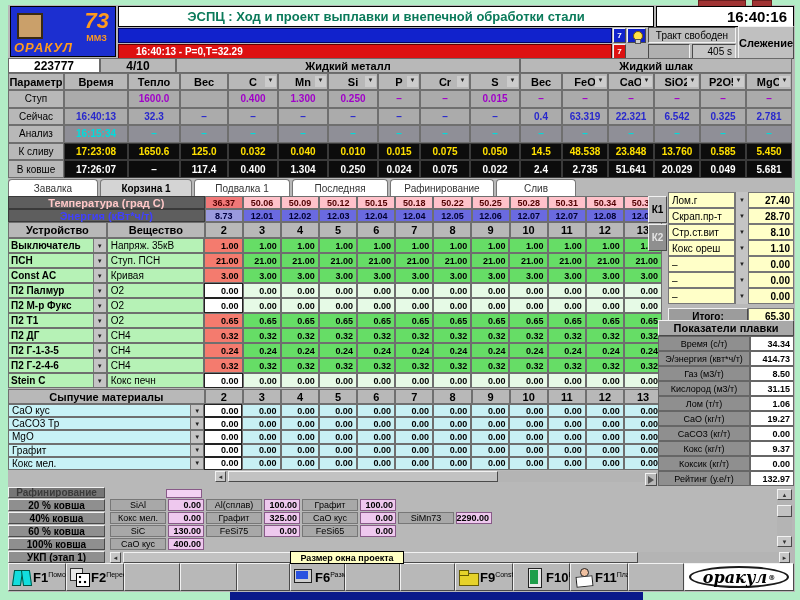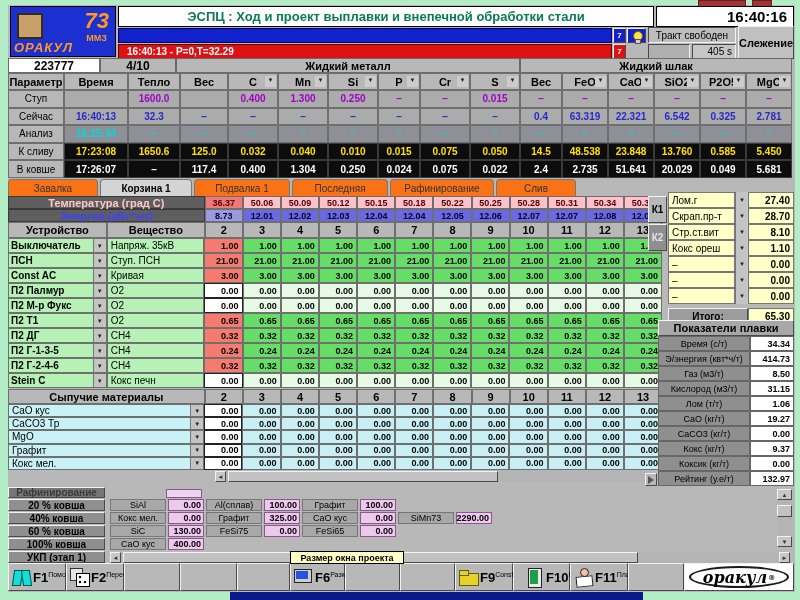--- a/index.html
+++ b/index.html
@@ -17,21 +17,21 @@
   #logo .mark{position:absolute;right:6px;top:1px;color:#ff9a1e;font-weight:bold;font-size:22px;font-style:italic;}
   #logo .mmz{position:absolute;right:8px;top:26px;color:#ff9a1e;font-weight:bold;font-size:9px;}
   #logo .oracle{position:absolute;left:3px;bottom:1px;color:#ff9a1e;font-weight:bold;font-style:italic;font-size:13px;letter-spacing:1px;}
   #logo .char{position:absolute;left:6px;top:6px;width:26px;height:26px;background:#caa06a;border:2px solid #3a2a10;}
   #titlebar{left:118px;top:6px;width:536px;height:21px;background:#fff;border:1px solid #000;
             display:flex;align-items:center;justify-content:center;color:#0a7a5a;font-weight:bold;font-size:13px;}
   #clock{left:656px;top:6px;width:138px;height:21px;background:#fff;border:1px solid #000;
          display:flex;align-items:center;justify-content:flex-end;padding-right:6px;font-weight:bold;font-size:15px;}
   #bluebar{left:118px;top:28px;width:494px;height:15px;background:#1122cc;border:1px solid #000060;}
   #redbar{left:118px;top:44px;width:494px;height:15px;background:#dd1111;border:1px solid #600000;
-          color:#fff;font-weight:bold;font-size:10px;display:flex;align-items:center;padding-left:8px;}
+          color:#fff;font-weight:bold;font-size:10px;display:flex;align-items:center;padding-left:17px;}
   .btn7{width:13px;height:15px;color:#fff;font-size:8px;font-weight:bold;display:flex;align-items:center;justify-content:center;}
   .b7blue{background:#1122cc;} .b7red{background:#dd1111;}
   .bulb{width:19px;height:15px;position:relative;}
   .bulbblue{background:#1122cc;} .bulbred{background:#dd1111;}
   .bulb::before{content:"";position:absolute;left:5px;top:2px;width:8px;height:8px;border-radius:50%;
                 background:#ffe24a;border:1px solid #7a5a00;}
   .bulb::after{content:"";position:absolute;left:7px;top:10px;width:4px;height:3px;background:#cfcfcf;border:1px solid #555;}
   #tract{left:648px;top:27px;width:88px;height:16px;background:#bdbdbd;display:flex;align-items:center;justify-content:center;font-size:10px;}
   #secempty{left:648px;top:44px;width:42px;height:15px;background:#b0b0b0;}
   #secbox{left:692px;top:44px;width:44px;height:15px;background:#c6c6c6;display:flex;align-items:center;justify-content:flex-end;padding-right:3px;font-size:10px;}
@@ -46,21 +46,21 @@
   .rlabel{background:#b8b8b8;font-size:10px;}
   .sortbtn{position:absolute;right:1px;top:2px;width:11px;height:11px;background:#cccccc;font-size:6px;line-height:9px;text-align:center;color:#222;}
   .sortbtn::after{content:"▼";}
   .goal .val{background:#ababab;color:#a000c8;font-weight:bold;}
   .now .val{background:#ababab;color:#2828cc;font-weight:bold;}
   .analysis .val{background:#8f8f97;color:#00dcdc;font-weight:bold;}
   .tap .val{background:#0c0c0c;color:#ffe000;font-weight:bold;border-color:#3a3a3a;}
   .ladle .val{background:#0c0c0c;color:#ffffff;font-weight:bold;border-color:#3a3a3a;}
   
   #tabs{left:8px;top:179px;height:17px;display:flex;}
-  .tab{height:17px;background:#f97316;margin-right:2px;display:flex;align-items:center;justify-content:center;
+  .tab{height:17px;background:#ffffff;margin-right:2px;display:flex;align-items:center;justify-content:center;
        font-size:10px;color:#333;border:1px solid #777;border-bottom:none;border-radius:4px 4px 0 0;}
   .tab.active{background:#d4d4d4;color:#000;font-weight:bold;}
   
   #profile{left:8px;top:196px;width:654px;height:26px;overflow:hidden;}
   .plabel{display:flex;align-items:center;justify-content:center;font-weight:bold;font-size:11px;background:#5e5e5e;border:1px solid #3a3a3a;}
   .tlab{color:#ffc8c8;} .elab{color:#4040ff;}
   .pcell{display:flex;align-items:center;justify-content:center;font-weight:bold;font-size:9px;border:1px solid #6f6f6f;}
   .tfirst{background:#f07878;color:#500000;} .tpink{background:#ffc2ca;color:#500000;}
   .efirst{background:#9a9ade;color:#000040;} .eblue{background:#6a6ae0;color:#000030;}
   

